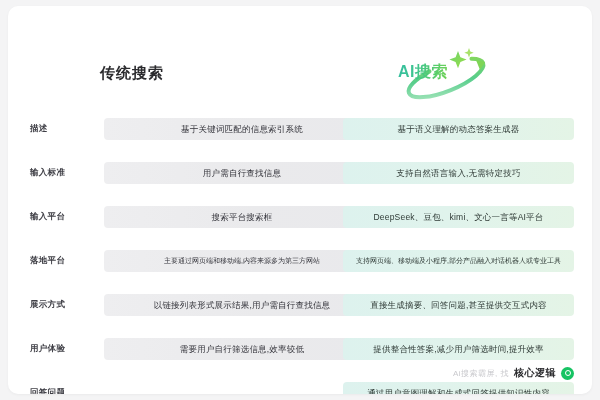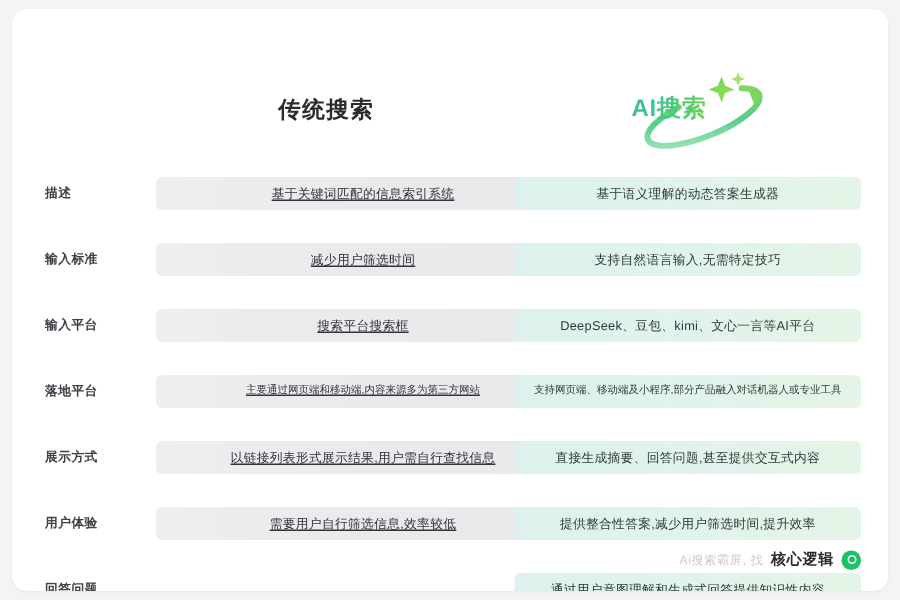--- a/index.html
+++ b/index.html
@@ -34,31 +34,31 @@
     top: 0;
     width: 584px;
     height: 108px;
   }
 
   .title-traditional {
     position: absolute;
     left: 92px;
     top: 58px;
     width: 235px;
-    text-align: center;
+    text-align: left;
     font-size: 15px;
     font-weight: bold;
     color: #2b2b2e;
     letter-spacing: 1px;
   }
 
   
   .ai-logo {
     position: absolute;
-    left: 405px;
+    left: 382px;
     top: 36px;
     width: 120px;
     height: 62px;
   }
   .ai-logo svg {
     position: absolute;
     left: 0;
     top: 0;
   }
   .ai-logo-text {
@@ -108,21 +108,20 @@
     color: #33333a;
     border-radius: 4px;
     white-space: nowrap;
     overflow: hidden;
     letter-spacing: 0.2px;
   }
   .cell-left {
     left: 96px;
     width: 276px;
     background: linear-gradient(90deg, #eeeef0 0%, #eaeaec 55%, #e9e9ec 100%);
-    text-decoration: underline;
   }
   .cell-right {
     left: 335px;
     width: 231px;
     background: linear-gradient(90deg, #ddf2ee 0%, #e0f3ec 45%, #e4f4e6 100%);
     color: #2f3a36;
   }
   .cell.small { font-size: 7px; letter-spacing: 0; }
 
   
@@ -200,21 +199,21 @@
   </div>
 
   <div class="table" id="table-body">
       <div class="row">
         <div class="row-label">描述</div>
         <div class="cell cell-left">基于关键词匹配的信息索引系统</div>
         <div class="cell cell-right">基于语义理解的动态答案生成器</div>
       </div>
       <div class="row">
         <div class="row-label">输入标准</div>
-        <div class="cell cell-left">减少用户筛选时间</div>
+        <div class="cell cell-left">用户需自行查找信息</div>
         <div class="cell cell-right">支持自然语言输入,无需特定技巧</div>
       </div>
       <div class="row">
         <div class="row-label">输入平台</div>
         <div class="cell cell-left">搜索平台搜索框</div>
         <div class="cell cell-right">DeepSeek、豆包、kimi、文心一言等AI平台</div>
       </div>
       <div class="row">
         <div class="row-label">落地平台</div>
         <div class="cell cell-left small">主要通过网页端和移动端,内容来源多为第三方网站</div>

